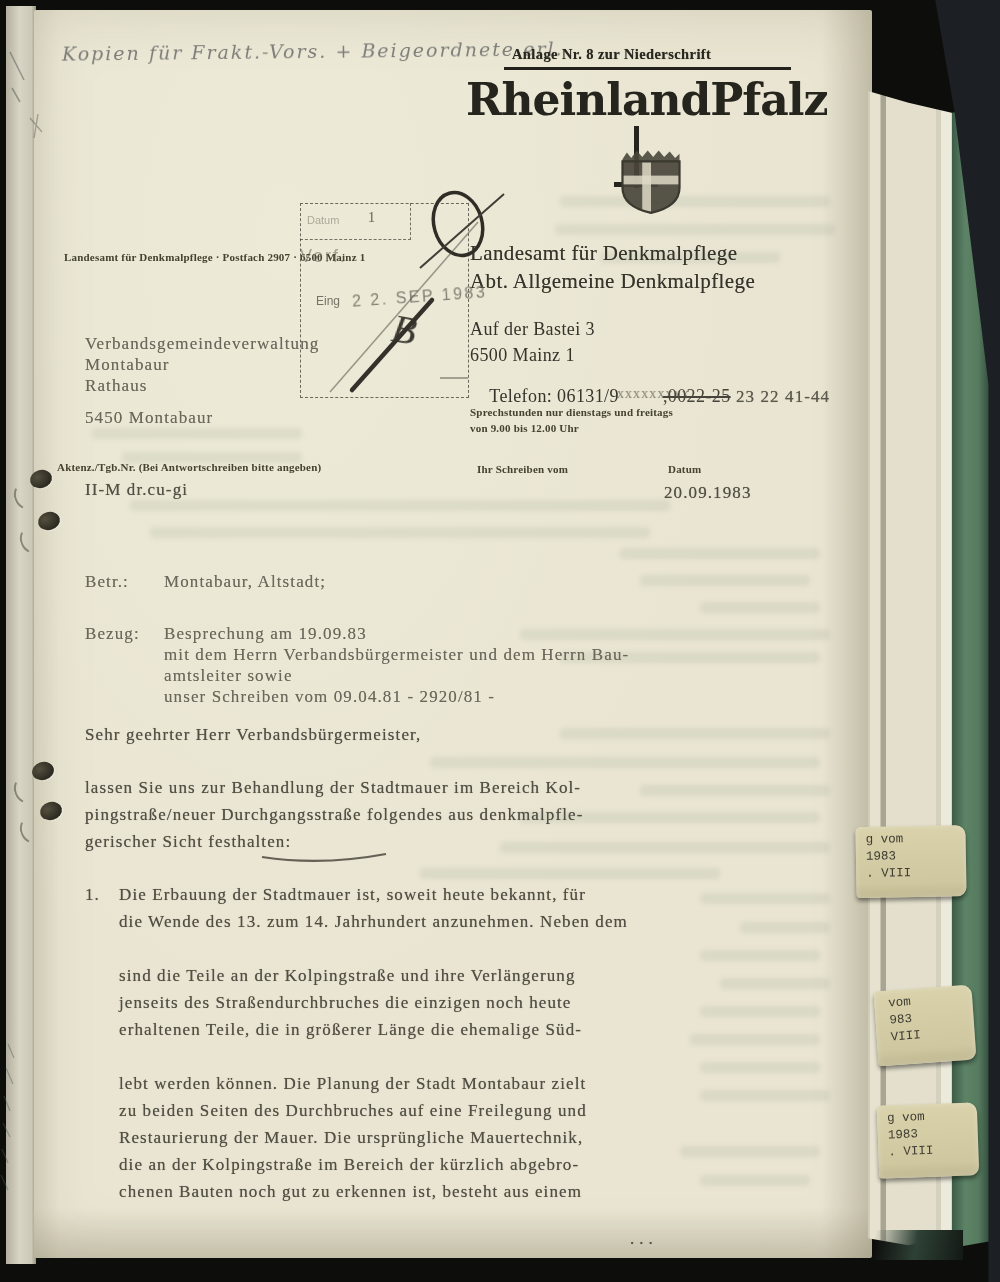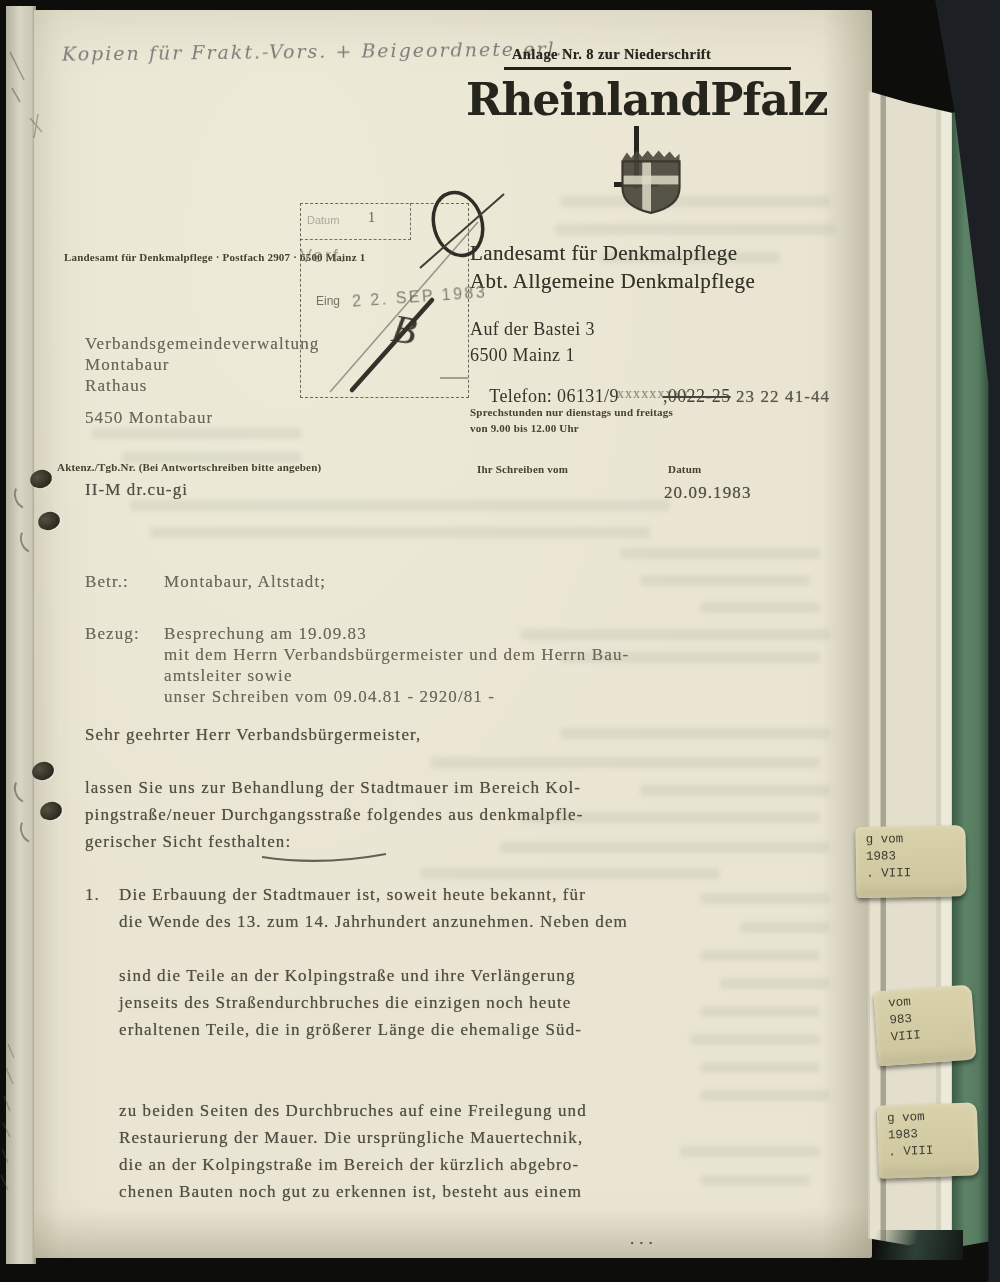--- a/index.html
+++ b/index.html
@@ -161,20 +161,21 @@
   <div class="abs tw" style="left:85px;top:726px">Sehr geehrter Herr Verbandsbürgermeister,</div>
   <div class="abs tw" style="left:85px;top:779px">lassen Sie uns zur Behandlung der Stadtmauer im Bereich Kol-</div>
   <div class="abs tw" style="left:85px;top:806px">pingstraße/neuer Durchgangsstraße folgendes aus denkmalpfle-</div>
   <div class="abs tw" style="left:85px;top:833px"><span>gerischer Sicht </span><span>festhalten</span><span>:</span></div>
   <div class="abs tw" style="left:85px;top:886px">1.</div>
   <div class="abs tw" style="left:119px;top:886px">Die Erbauung der Stadtmauer ist, soweit heute bekannt, für</div>
   <div class="abs tw" style="left:119px;top:913px">die Wende des 13. zum 14. Jahrhundert anzunehmen. Neben dem</div>
   <div class="abs tw" style="left:119px;top:967px">sind die Teile an der Kolpingstraße und ihre Verlängerung</div>
   <div class="abs tw" style="left:119px;top:994px">jenseits des Straßendurchbruches die einzigen noch heute</div>
   <div class="abs tw" style="left:119px;top:1021px">erhaltenen Teile, die in größerer Länge die ehemalige Süd-</div>
+  <div class="abs tw" style="left:119px;top:1075px">lebt werden können. Die Planung der Stadt Montabaur zielt</div>
   <div class="abs tw" style="left:119px;top:1102px">zu beiden Seiten des Durchbruches auf eine Freilegung und</div>
   <div class="abs tw" style="left:119px;top:1129px">Restaurierung der Mauer. Die ursprüngliche Mauertechnik,</div>
   <div class="abs tw" style="left:119px;top:1156px">die an der Kolpingstraße im Bereich der kürzlich abgebro-</div>
   <div class="abs tw" style="left:119px;top:1183px">chenen Bauten noch gut zu erkennen ist, besteht aus einem</div>
   <div class="abs tw" style="left:630px;top:1230px;letter-spacing:5px">...</div>
 
   <svg class="overlay" width="1000" height="1282">
     <ellipse cx="458" cy="224" rx="24" ry="32" transform="rotate(-16 458 224)" fill="none" stroke="#2f2d26" stroke-width="3.5"></ellipse>
     <line x1="420" y1="268" x2="504" y2="194" stroke="#403e36" stroke-width="2"></line>
     <line x1="330" y1="392" x2="478" y2="222" stroke="rgba(72,70,62,.5)" stroke-width="1.6"></line>

